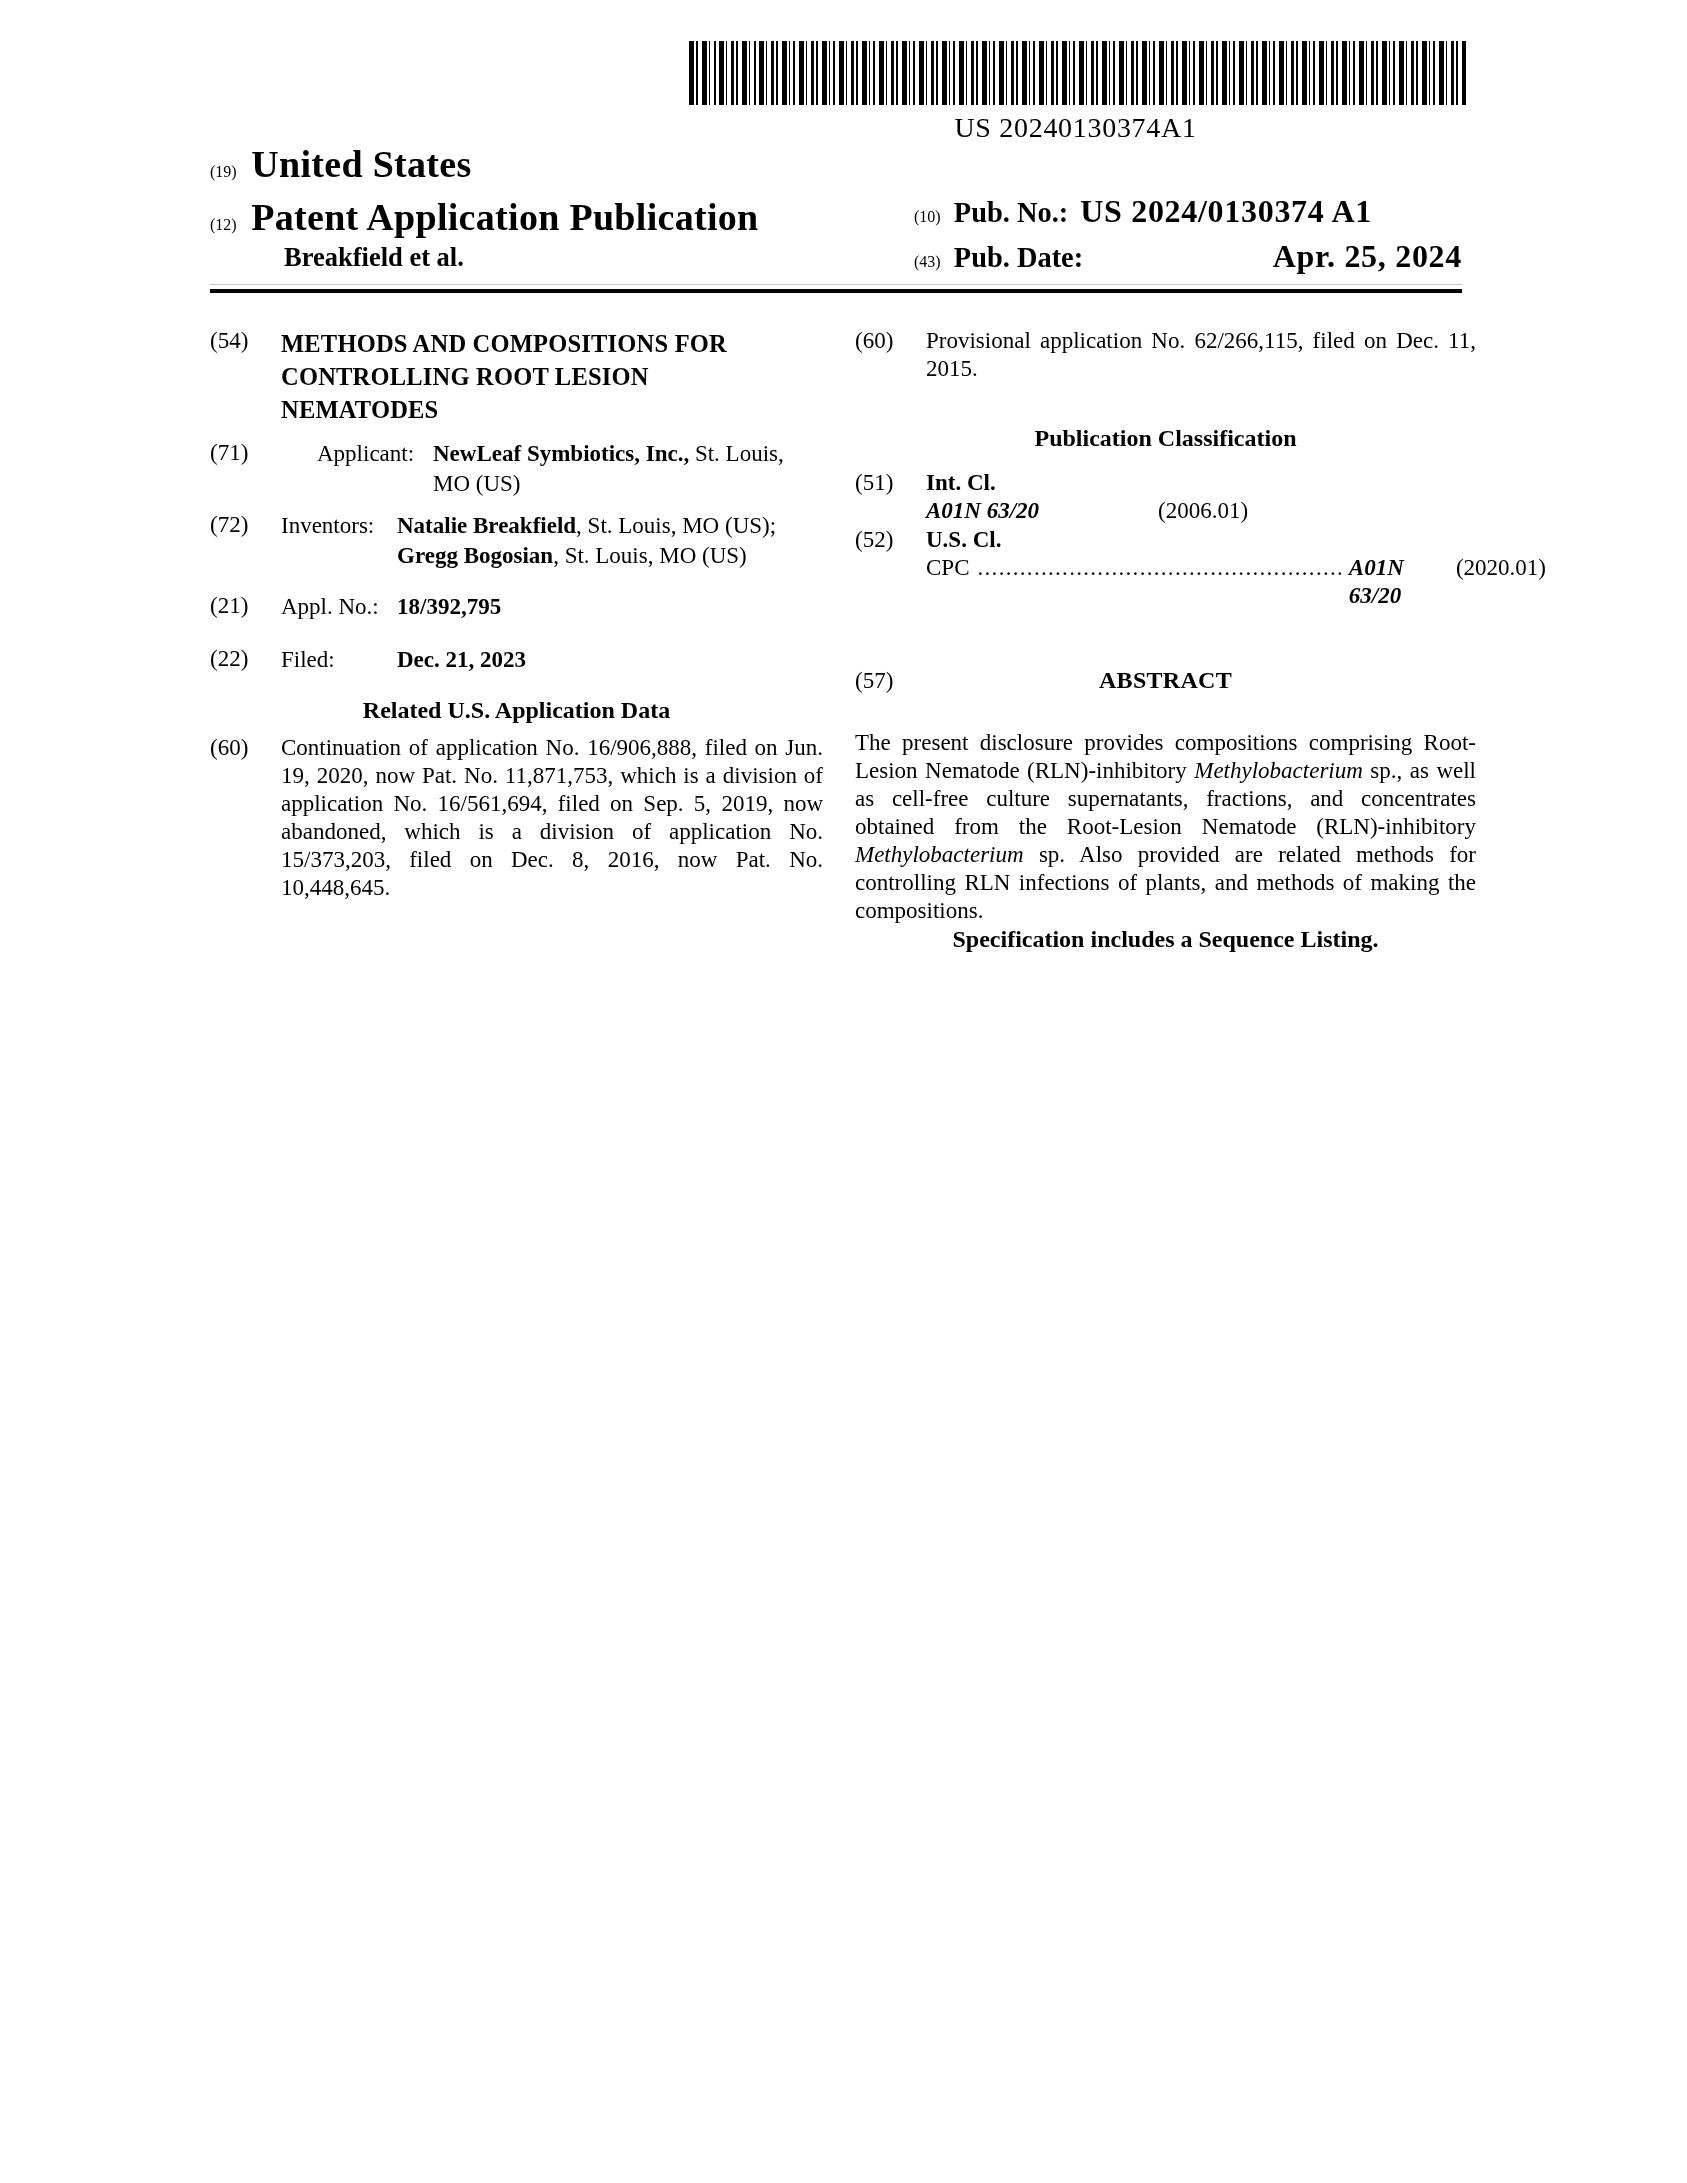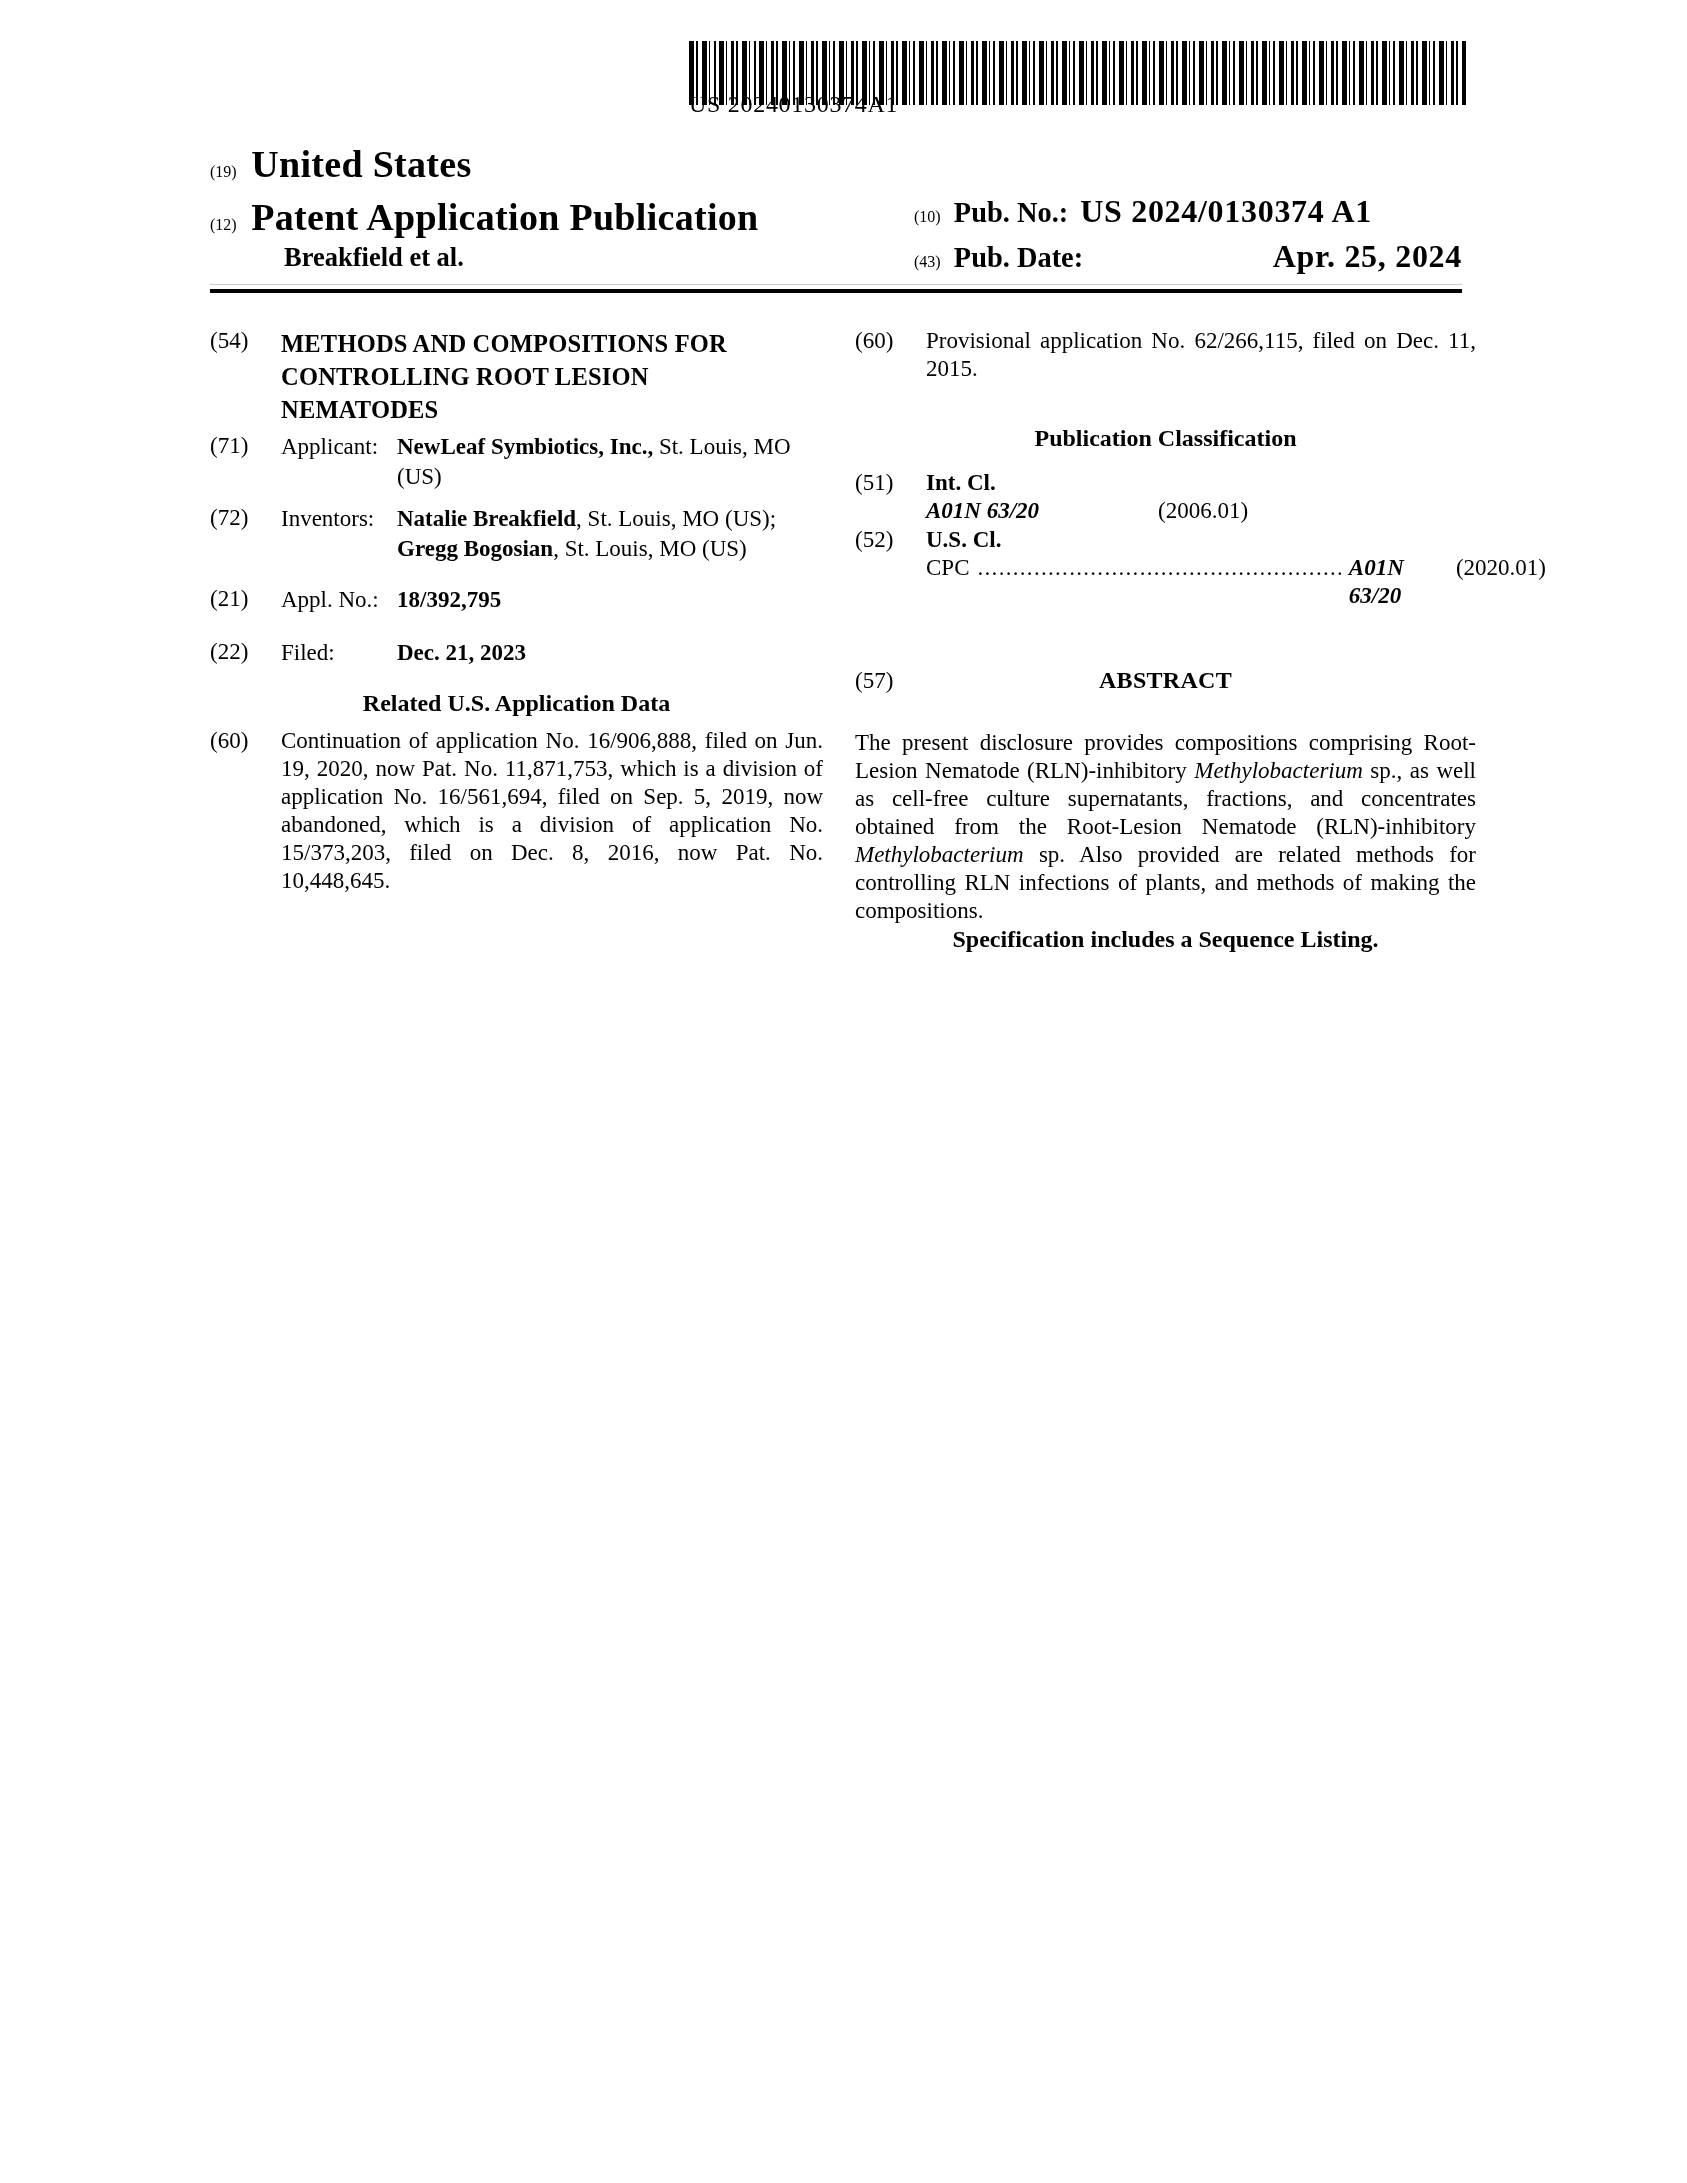--- a/index.html
+++ b/index.html
@@ -22,22 +22,22 @@
       #000 5.3px 6.6px, #fff 6.6px 10.6px,
       #000 10.6px 16px, #fff 16px 18px,
       #000 18px 19px, #fff 19px 22.5px,
       #000 22.5px 24.5px, #fff 24.5px 28.4px,
       #000 28.4px 33px, #fff 33px 35px,
       #000 35px 36px, #fff 36px 40px);
     border-left: 2.6px solid #000;
     border-right: 2.6px solid #000;
   }
   .barcode-num {
-    left: 689px; top: 88px; width: 773px;
-    font-size: 24px; line-height: 32px; text-align: left;
+    left: 689px; top: 112px; width: 773px;
+    font-size: 28px; line-height: 32px; text-align: center;
     letter-spacing: 0.7px;
   }
 
   
   .hdr-row { display: flex; align-items: baseline; }
   .pnum  { font-size: 16px; }
   .big   { font-size: 38px; font-weight: bold; margin-left: 14.6px; letter-spacing: 0.3px; }
   .byline { font-size: 26.5px; font-weight: bold; }
 
   .pub-row { display: flex; align-items: baseline; }
@@ -66,21 +66,21 @@
   .cpc-row { display: flex; align-items: baseline; }
   .dots { flex: 1 1 auto; overflow: hidden; white-space: nowrap; margin: 0 8px; letter-spacing: 1.3px; }
   .abstract-head { position: relative; text-align: center; font-size: 24px; line-height: 29px; }
   .abstract-head .inid { position: absolute; left: 0; top: 0; }
   .abstract-head .head-txt { font-weight: bold; letter-spacing: 0.3px; }
   .spec-footer { text-align: center; font-weight: bold; font-size: 24px; line-height: 29px; }
 
   .mt2  { margin-top: 1.3px; }
   .mt15 { margin-top: 10px; }
   .mt18 { margin-top: 12px; }
-  .mt20 { margin-top: 6px; }
+  .mt20 { margin-top: 13px; gap: 36px; }
   .mt25 { margin-top: 16.5px; }
   .mt32 { margin-top: 21px; }
   .mt34 { margin-top: 22.5px; }
   .mt52 { margin-top: 34px; }
   .mt82 { margin-top: 41px; }
   .mt84 { margin-top: 56px; }
 </style>
 </head>
 <body>
 

